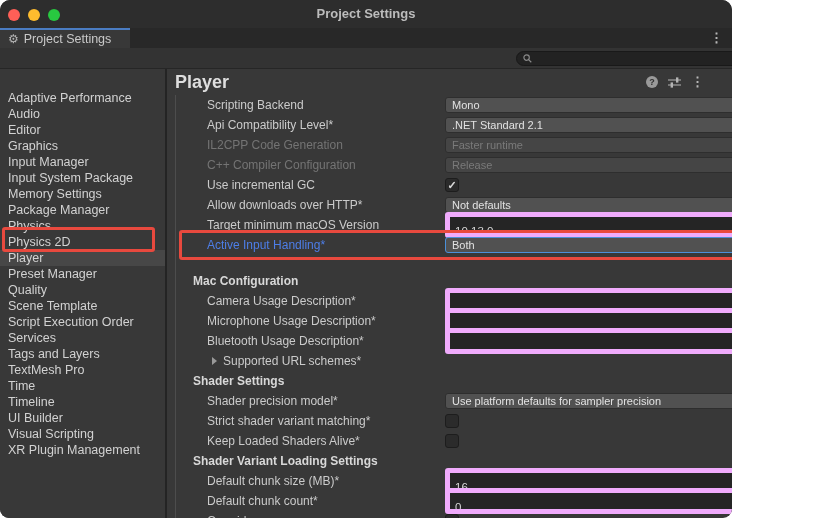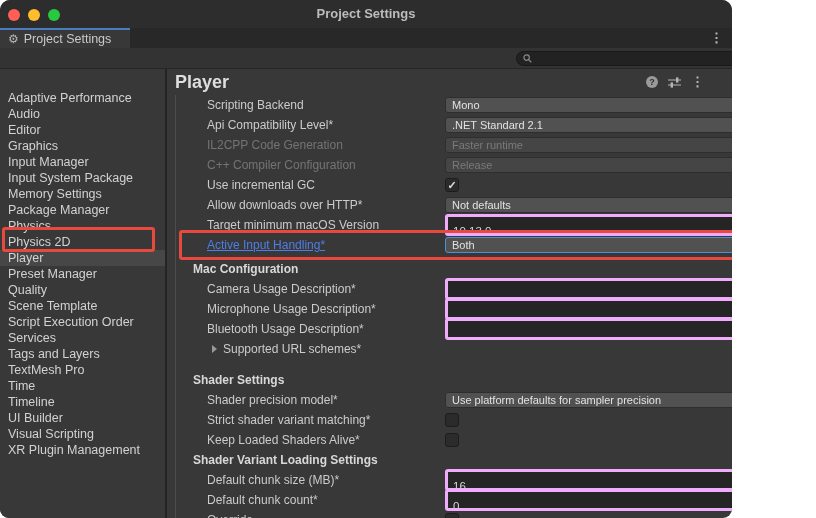--- a/index.html
+++ b/index.html
@@ -49,33 +49,33 @@
   .kebab{font-size:13px;font-weight:bold;color:#b8b8b8;line-height:12px;}
 
   .guide{position:absolute;left:175px;top:95px;bottom:0;width:1px;background:#4d4d4d;}
 
   
   .rows{position:absolute;left:180px;top:95px;width:611px;}
   .row{height:20px;display:flex;align-items:center;}
   .row-label{width:265px;padding-left:27px;box-sizing:border-box;font-size:12px;color:#cbcbcb;
              white-space:nowrap;overflow:hidden;display:flex;align-items:center;}
   .row-label.disabled{color:#747474;text-align:center;}
-  .row-label.modified{color:#4d7ee8;text-decoration:underline;}
+  .row-label.modified{color:#4d7ee8;}
   .section-label{padding-left:13px;font-size:12px;font-weight:bold;color:#d8d8d8;white-space:nowrap;}
   .control{width:346px;display:flex;align-items:center;box-sizing:border-box;}
   .dd{flex:1;height:16px;background:#515151;border:1px solid #2e2e2e;border-radius:3px;
       box-sizing:border-box;display:flex;align-items:center;padding:0 6px;font-size:11px;
       color:#e2e2e2;}
   .dd-text{flex:1;white-space:nowrap;overflow:hidden;}
   .dd-arrow{width:0;height:0;border-left:4px solid transparent;border-right:4px solid transparent;
             border-top:4px solid #bdbdbd;margin-left:4px;}
   .dd.disabled{background:#454545;color:#7a7a7a;}
   .dd.disabled .dd-arrow{border-top-color:#7a7a7a;}
   .dd.focused{border-color:#4a90d9;justify-content:space-between;}
-  .tf{flex:1;height:15px;background:#252525;border:3px solid #f0abfc;border-radius:3px;
+  .tf{flex:1;height:15px;background:#252525;border:5px solid #f0abfc;border-radius:3px;
       box-sizing:border-box;font-size:11.5px;color:#d6d6d6;padding:8px 5px;line-height:13px;
       white-space:nowrap;overflow:hidden;}
   .cb{width:14px;height:14px;background:#2b2b2b;border:1px solid #1d1d1d;border-radius:3px;
       box-sizing:border-box;color:#d8d8d8;font-size:11px;line-height:12px;text-align:center;
       font-weight:bold;flex:none;}
   .fold-arrow{width:0;height:0;border-top:4px solid transparent;border-bottom:4px solid transparent;
               border-left:5px solid #999999;display:inline-block;margin:0 6px 0 5px;flex:none;}
 
   
   .scrollcol{position:absolute;left:794px;top:95px;bottom:0;width:22px;background:#383838;
@@ -227,21 +227,21 @@
       </div>
       <div class="row">
         <span class="row-label modified">Active Input Handling*</span>
         <div class="control">
           <div class="dd focused">
             <span class="dd-text">Both</span>
             <span class="dd-arrow"></span>
           </div>
         </div>
       </div>
-      <div class="row" style="margin-top: 4px;">
+      <div class="row" style="margin-top: 16px;">
         <span class="section-label">Mac Configuration</span>
       </div>
       <div class="row">
         <span class="row-label">Camera Usage Description*</span>
         <div class="control">
           <div class="tf"></div>
         </div>
       </div>
       <div class="row">
         <span class="row-label">Microphone Usage Description*</span>
@@ -251,21 +251,21 @@
       </div>
       <div class="row">
         <span class="row-label">Bluetooth Usage Description*</span>
         <div class="control">
           <div class="tf"></div>
         </div>
       </div>
       <div class="row">
         <span class="row-label"><span class="fold-arrow"></span>Supported URL schemes*</span>
       </div>
-      <div class="row" style="margin-top: 11px;">
+      <div class="row" style="margin-top: 0;">
         <span class="section-label">Shader Settings</span>
       </div>
       <div class="row">
         <span class="row-label">Shader precision model*</span>
         <div class="control">
           <div class="dd">
             <span class="dd-text">Use platform defaults for sampler precision</span>
             <span class="dd-arrow"></span>
           </div>
         </div>

